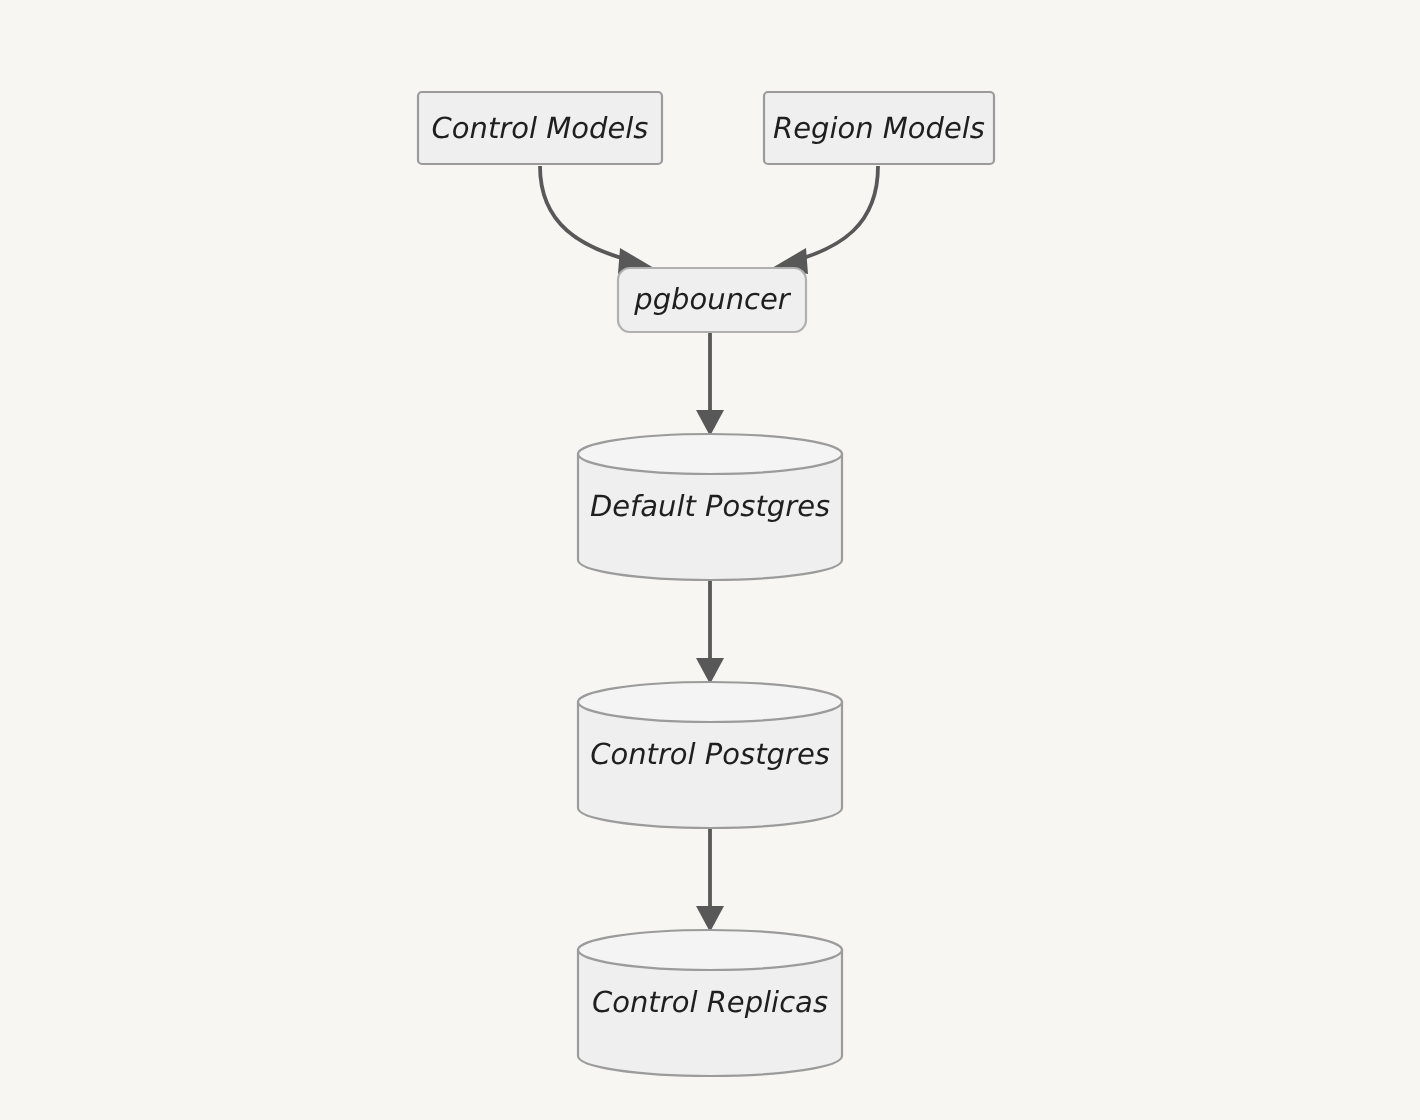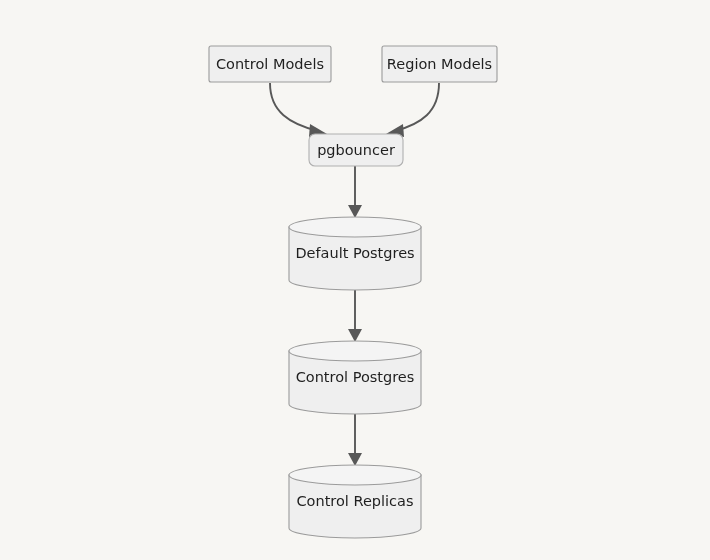--- a/index.html
+++ b/index.html
@@ -11,20 +11,21 @@
     width: 710px;
     height: 560px;
     background: #f7f6f3;
     font-family: "DejaVu Sans", sans-serif;
     overflow: hidden;
   }
   #diagram-root {
     position: relative;
     width: 710px;
     height: 560px;
+    font-style: italic;
   }
   svg#diagram-canvas {
     position: absolute;
     top: 0;
     left: 0;
     width: 710px;
     height: 560px;
     display: block;
   }
   .node-shape {

